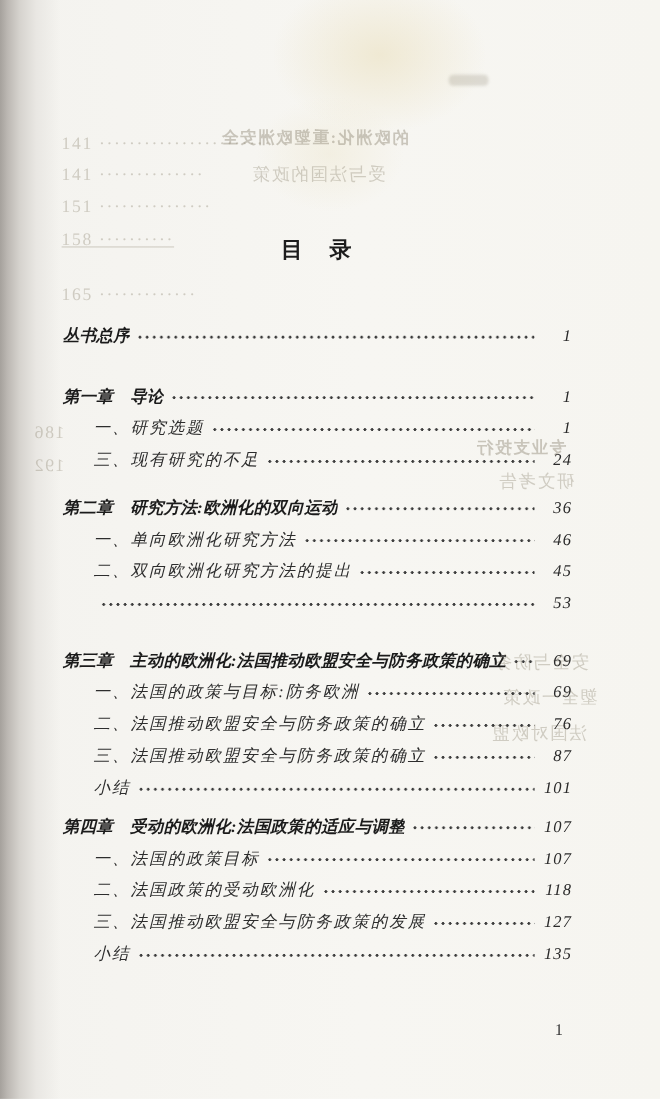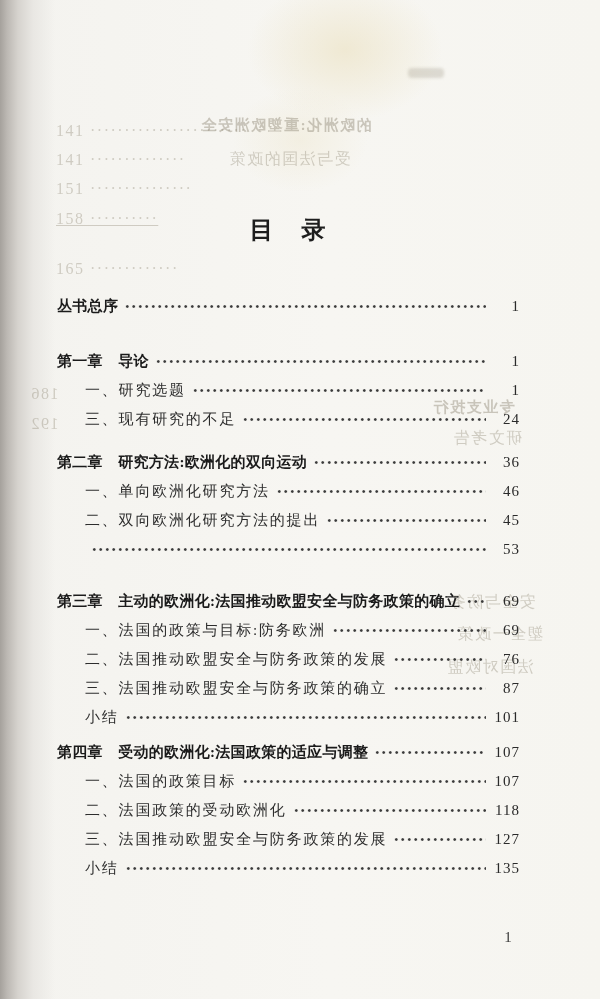--- a/index.html
+++ b/index.html
@@ -8,25 +8,25 @@
     font-family:"Liberation Serif","DejaVu Serif",serif;
     background:
       radial-gradient(ellipse 130px 95px at 345px 50px, rgba(233,222,186,0.55), rgba(233,222,186,0) 75%),
       radial-gradient(ellipse 90px 70px at 300px 140px, rgba(235,226,196,0.35), rgba(235,226,196,0) 75%),
       linear-gradient(90deg, #a5a19c 0px, #bcb8b3 7px, #d6d3ce 18px, #e9e7e3 33px, rgba(246,245,241,0) 55px),
       linear-gradient(90deg, #f4f3ef 0%, #f7f6f2 55%, #f6f5f0 100%);
   }
   
   .page-title {
     position:absolute; top:214px; left:57px; width:463px;
-    text-align:center; font-size:24px; font-weight:bold; color:#1d1d1d;
+    text-align:center; font-size:20px; font-weight:bold; color:#1d1d1d;
     letter-spacing:2px;
   }
   
-  .toc { position:absolute; left:57px; top:292px; width:463px; }
+  .toc { position:absolute; left:57px; top:292px; width:463px;font-style:italic; }
   .toc-row {
     display:flex; align-items:baseline; line-height:29px;
     font-size:15px; color:#2d2d2d; white-space:nowrap;
   }
   .toc-row.level-0 { font-weight:bold; color:#1b1b1b; letter-spacing:0.3px; }
   .toc-row.level-1 { padding-left:28px; letter-spacing:1.8px; font-weight:normal; }
   .toc-label { white-space:nowrap; flex:0 1 auto; overflow:hidden; }
   .dot-leader {
     flex:1 1 auto; min-width:12px; height:11px; align-self:center;
     margin:0 7px 0 6px;
@@ -125,21 +125,21 @@
       <span class="toc-label">第三章　主动的欧洲化:法国推动欧盟安全与防务政策的确立</span>
       <span class="dot-leader"></span>
       <span class="toc-page">69</span>
     </div>
     <div class="toc-row level-1">
       <span class="toc-label">一、法国的政策与目标:防务欧洲</span>
       <span class="dot-leader"></span>
       <span class="toc-page">69</span>
     </div>
     <div class="toc-row level-1">
-      <span class="toc-label">二、法国推动欧盟安全与防务政策的发展</span>
+      <span class="toc-label">二、法国推动欧盟安全与防务政策的确立</span>
       <span class="dot-leader"></span>
       <span class="toc-page">76</span>
     </div>
     <div class="toc-row level-1">
       <span class="toc-label">三、法国推动欧盟安全与防务政策的确立</span>
       <span class="dot-leader"></span>
       <span class="toc-page">87</span>
     </div>
     <div class="toc-row level-1">
       <span class="toc-label">小结</span>

